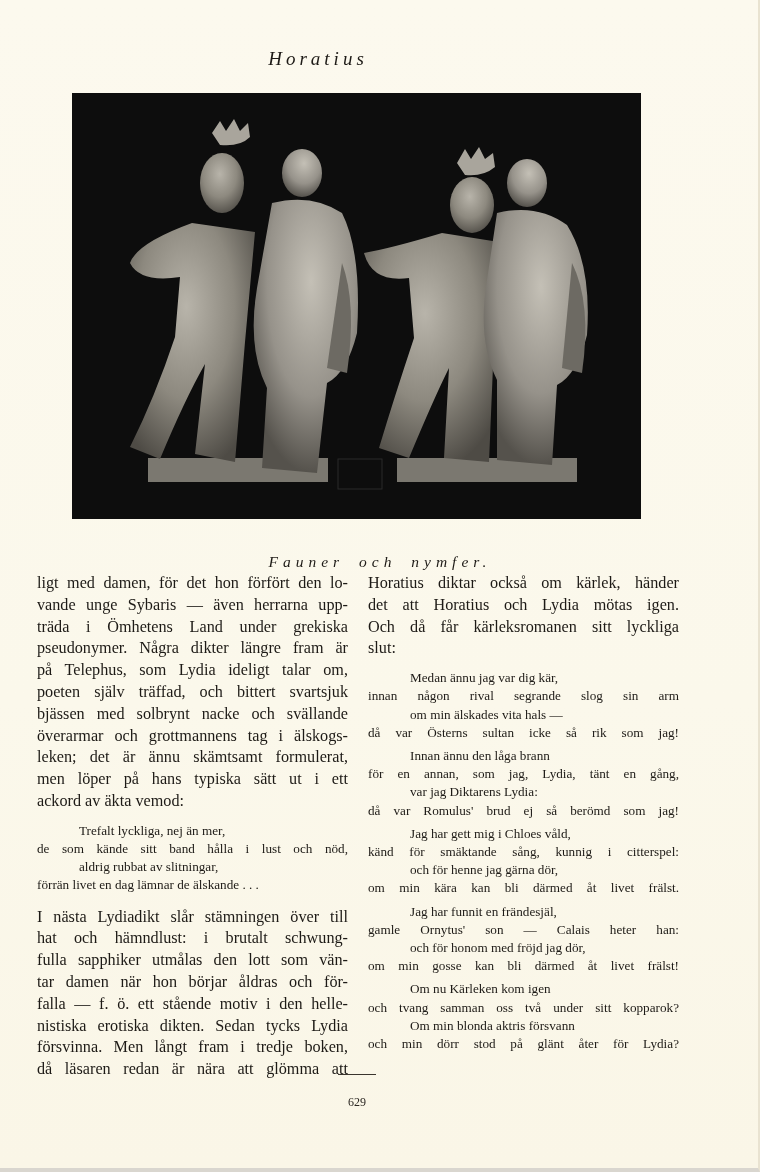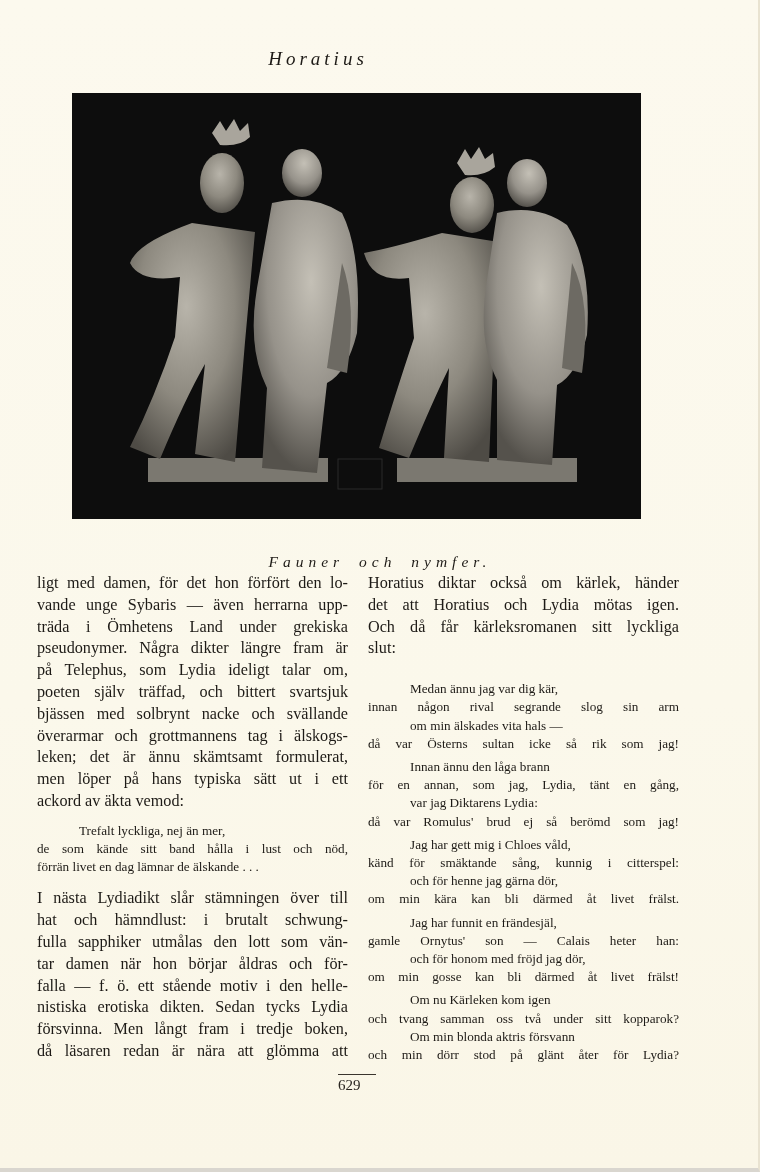--- a/index.html
+++ b/index.html
@@ -38,24 +38,24 @@
     .col.right { left: 368px; width: 311px; }
     .prose { text-align: justify; margin: 0; }
     .prose .ln { display: block; text-align: justify; text-align-last: justify; white-space: nowrap; }
     .prose .ln.last { text-align-last: left; }
     .verse { margin: 0; font-size: 13.2px; line-height: 18.2px; }
     .verse .vl { display: block; white-space: nowrap; text-align: justify; text-align-last: justify; }
     .verse .vl.indent { padding-left: 42px; text-align-last: left; }
     .verse .vl.short { text-align-last: left; }
     .left .verse { margin-top: 9px; margin-bottom: 12px; }
     .right .stanza { margin-top: 5px; }
-    .right .stanza:first-of-type { margin-top: 20px; }
+    .right .stanza:first-of-type { margin-top: 9px; }
     .folio {
-      position: absolute; top: 1074px; left: 338px; width: 38px; text-align: left;
-      font-size: 15px; color: #2a2621; border-top: 1px solid #3a352e; padding-top: 2px;
+      position: absolute; top: 1074px; left: 338px; width: 38px; text-align: center;
+      font-size: 12px; color: #2a2621; border-top: 1px solid #3a352e; padding-top: 20px;
     }
   </style>
 </head>
 <body>
 
 <div class="page">
 
   <div class="running-head">Horatius</div>
 
   <div class="plate">
@@ -109,20 +109,21 @@
       <span class="ln">poeten själv träffad, och bittert svartsjuk</span>
       <span class="ln">bjässen med solbrynt nacke och svällande</span>
       <span class="ln">överarmar och grottmannens tag i älskogs-</span>
       <span class="ln">leken; det är ännu skämtsamt formulerat,</span>
       <span class="ln">men löper på hans typiska sätt ut i ett</span>
       <span class="ln last">ackord av äkta vemod:</span>
     </p>
     <div class="verse">
       <span class="vl indent">Trefalt lyckliga, nej än mer,</span>
       <span class="vl">de som kände sitt band hålla i lust och nöd,</span>
+      <span class="vl indent">aldrig rubbat av slitningar,</span>
       <span class="vl short">förrän livet en dag lämnar de älskande . . .</span>
     </div>
     <p class="prose">
       <span class="ln">I nästa Lydiadikt slår stämningen över till</span>
       <span class="ln">hat och hämndlust: i brutalt schwung-</span>
       <span class="ln">fulla sapphiker utmålas den lott som vän-</span>
       <span class="ln">tar damen när hon börjar åldras och för-</span>
       <span class="ln">falla — f. ö. ett stående motiv i den helle-</span>
       <span class="ln">nistiska erotiska dikten. Sedan tycks Lydia</span>
       <span class="ln">försvinna. Men långt fram i tredje boken,</span>

